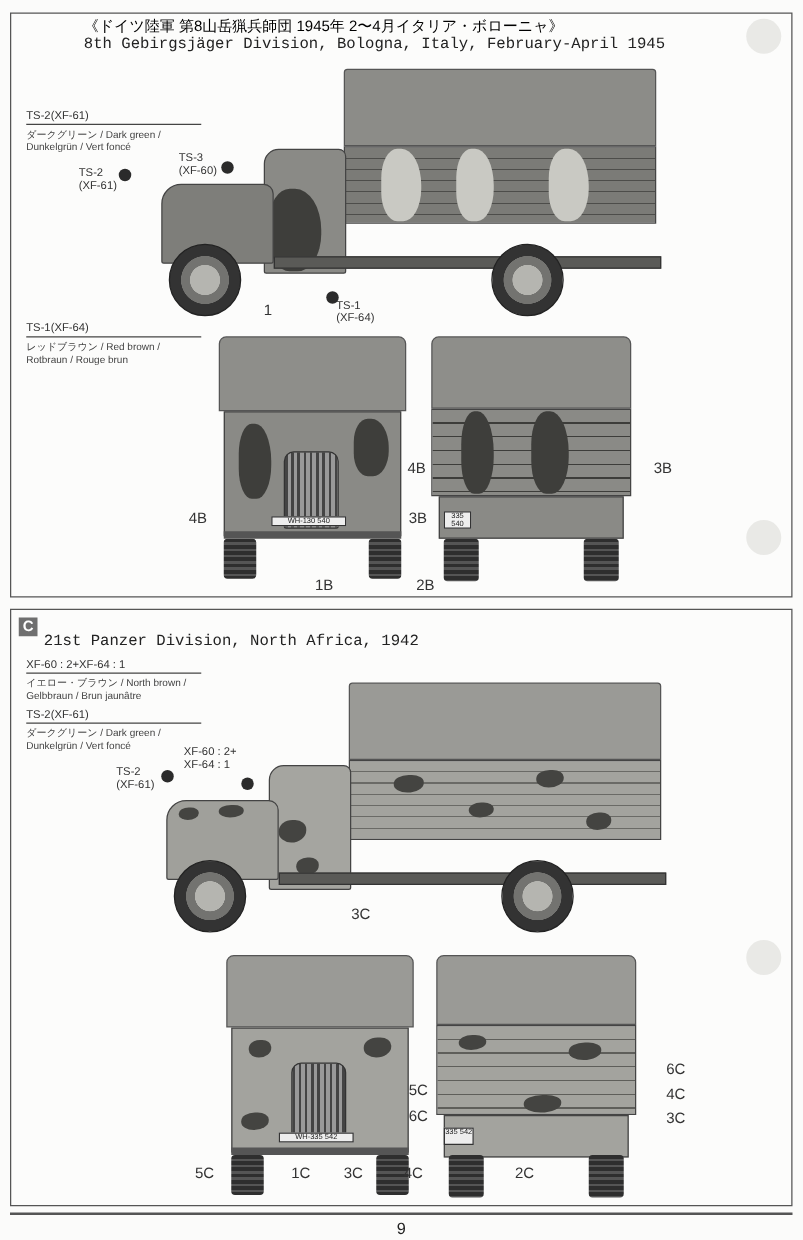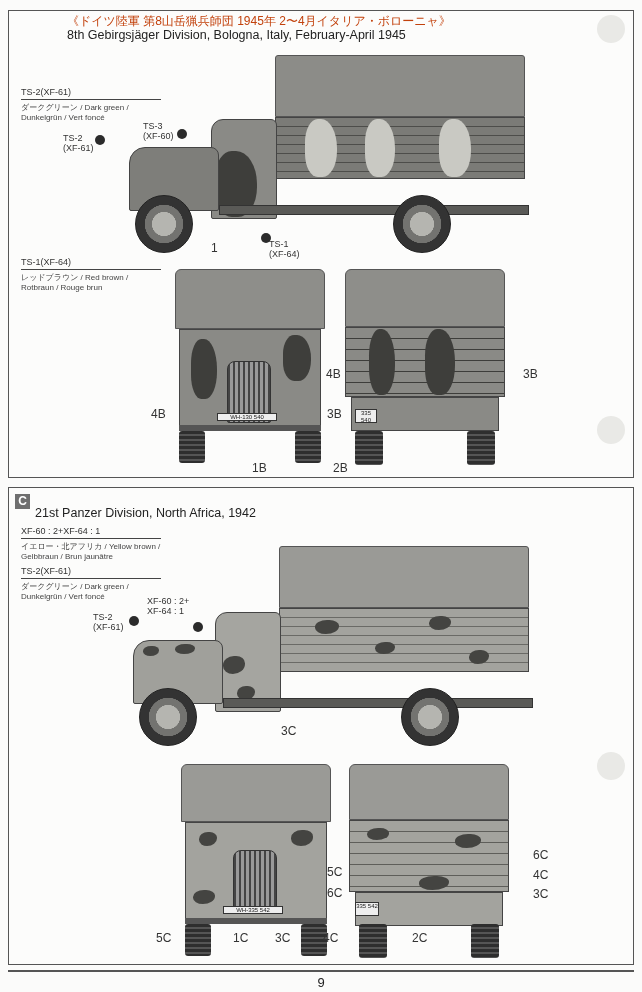--- a/index.html
+++ b/index.html
@@ -16,22 +16,22 @@
     background: #fcfcfb;
   }
   #panelB { top: 10px; height: 468px; }
   #panelC { top: 487px; height: 478px; }
 
   .watermark { position: absolute; left: 8px; top: 10px; width: 54px; height: 30px; }
   .wm-cn { position: absolute; left: 2px; top: 1px; font-size: 18px; font-weight: bold; color: #1b4fa8; letter-spacing: 10px; }
   .wm-gear { position: absolute; left: 22px; top: 2px; width: 16px; height: 16px; border-radius: 50%; background: #e04020; border: 2px solid #f6b000; }
   .wm-url { position: absolute; left: 0; top: 21px; font-size: 8px; background: #e6472b; color: #ffeb7a; padding: 0 2px; font-weight: bold; }
 
-  .title-jp { position: absolute; font-size: 12px; color: #c2410c; }
-  .title-en { position: absolute; font-size: 12.5px; color: #222; }
+  .title-jp { position: absolute; font-size: 12px; color: #000000; }
+  .title-en { position: absolute; font-size: 12.5px; color: #222; font-family: Liberation Mono, monospace; }
   .section-badge {
     position: absolute; width: 15px; height: 15px; background: #6f6f6f; color: #fff;
     font-size: 12px; font-weight: bold; text-align: center; line-height: 15px;
   }
 
   .paint-block { position: absolute; left: 12px; width: 140px; }
   .paint-code { font-size: 9px; color: #333; border-bottom: 1px solid #444; padding-bottom: 2px; margin-bottom: 3px; }
   .paint-desc { font-size: 8px; color: #444; line-height: 10px; }
 
   .callout { position: absolute; font-size: 9px; color: #333; line-height: 10px; }
@@ -153,21 +153,21 @@
 </div>
 
 <div id="panelC" class="panel">
   <div class="ghost-circle" style="left:588px;top:264px;"></div>
 
   <div class="section-badge" style="left:6px;top:6px;">C</div>
   <div class="title-en" style="left:26px;top:18px;">21st Panzer Division, North Africa, 1942</div>
 
   <div class="paint-block" style="top:38px;">
     <div class="paint-code">XF-60 : 2+XF-64 : 1</div>
-    <div class="paint-desc">イエロー・北アフリカ / Yellow brown /</div>
+    <div class="paint-desc">イエロー・ブラウン / North brown /</div>
     <div class="paint-desc">Gelbbraun / Brun jaunâtre</div>
   </div>
   <div class="paint-block" style="top:78px;">
     <div class="paint-code">TS-2(XF-61)</div>
     <div class="paint-desc">ダークグリーン / Dark green /</div>
     <div class="paint-desc">Dunkelgrün / Vert foncé</div>
   </div>
 
   <div class="truck-side" style="left:110px;top:58px;width:480px;height:210px;">
     <div class="canopy" style="left:160px;top:0;width:250px;height:62px;background:#9a9a96;"></div>

